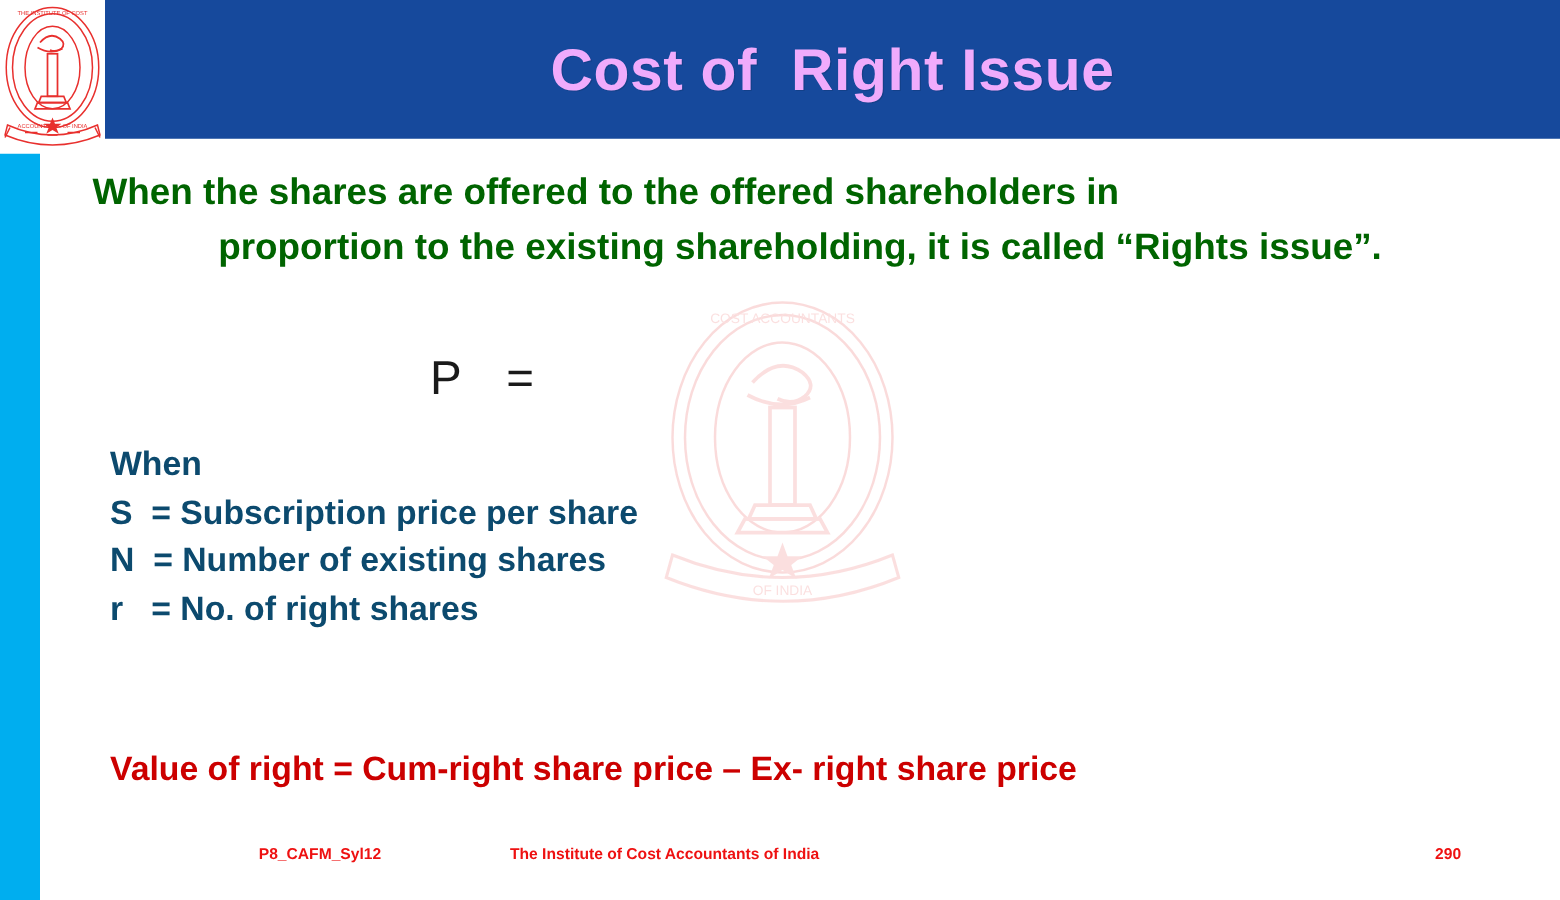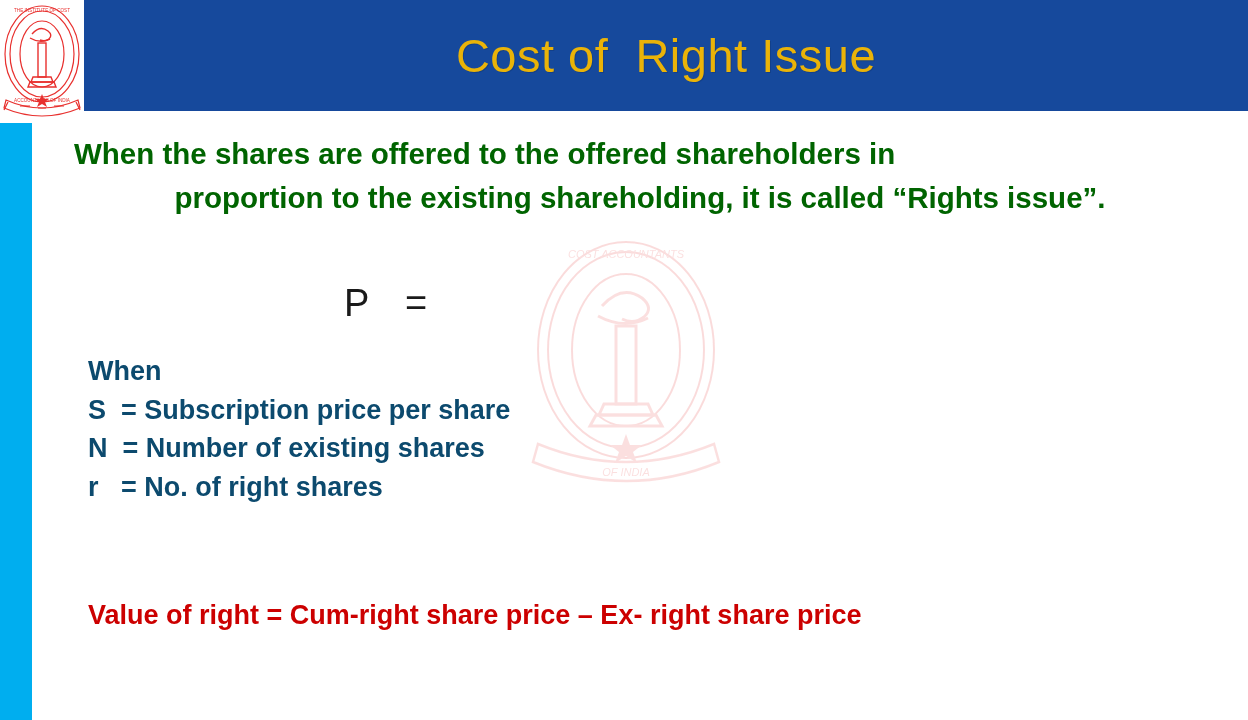--- a/index.html
+++ b/index.html
@@ -27,23 +27,23 @@
   }
   #slide-title {
     position: absolute;
     left: 0;
     top: 0;
     width: 100%;
     height: 111px;
     display: flex;
     align-items: center;
     justify-content: center;
-    color: #eab308;
+    color: #f0abfc;
     font-size: 47px;
-    font-weight: normal;
+    font-weight: bold;
     letter-spacing: 0.5px;
     white-space: pre;
     text-shadow: 1px 1px 0 rgba(0,0,0,0.12);
   }
 
   
   #left-strip {
     position: absolute;
     left: 0;
     top: 123px;
@@ -63,21 +63,20 @@
 
   
   #watermark {
     position: absolute;
     left: 530px;
     top: 238px;
     width: 192px;
     height: 248px;
     opacity: 0.30;
     pointer-events: none;
-    font-style: italic;
   }
 
   
   #intro-paragraph {
     position: absolute;
     left: 74px;
     top: 132px;
     width: 1132px;
     color: #006400;
     font-size: 29.5px;
@@ -258,14 +257,19 @@
 
   <div id="definitions">
     <div class="defline">When</div>
     <div class="defline">S  = Subscription price per share</div>
     <div class="defline">N  = Number of existing shares</div>
     <div class="defline">r   = No. of right shares</div>
   </div>
 
   <div id="value-of-right">Value of right = Cum-right share price – Ex- right share price</div>
 
+  <div id="footer">
+    <span class="code">P8_CAFM_Syl12</span>
+    <span class="inst">The Institute of Cost Accountants of India</span>
+    <span class="pageno">290</span>
+  </div>
 
 </div>
 
 </body></html>

